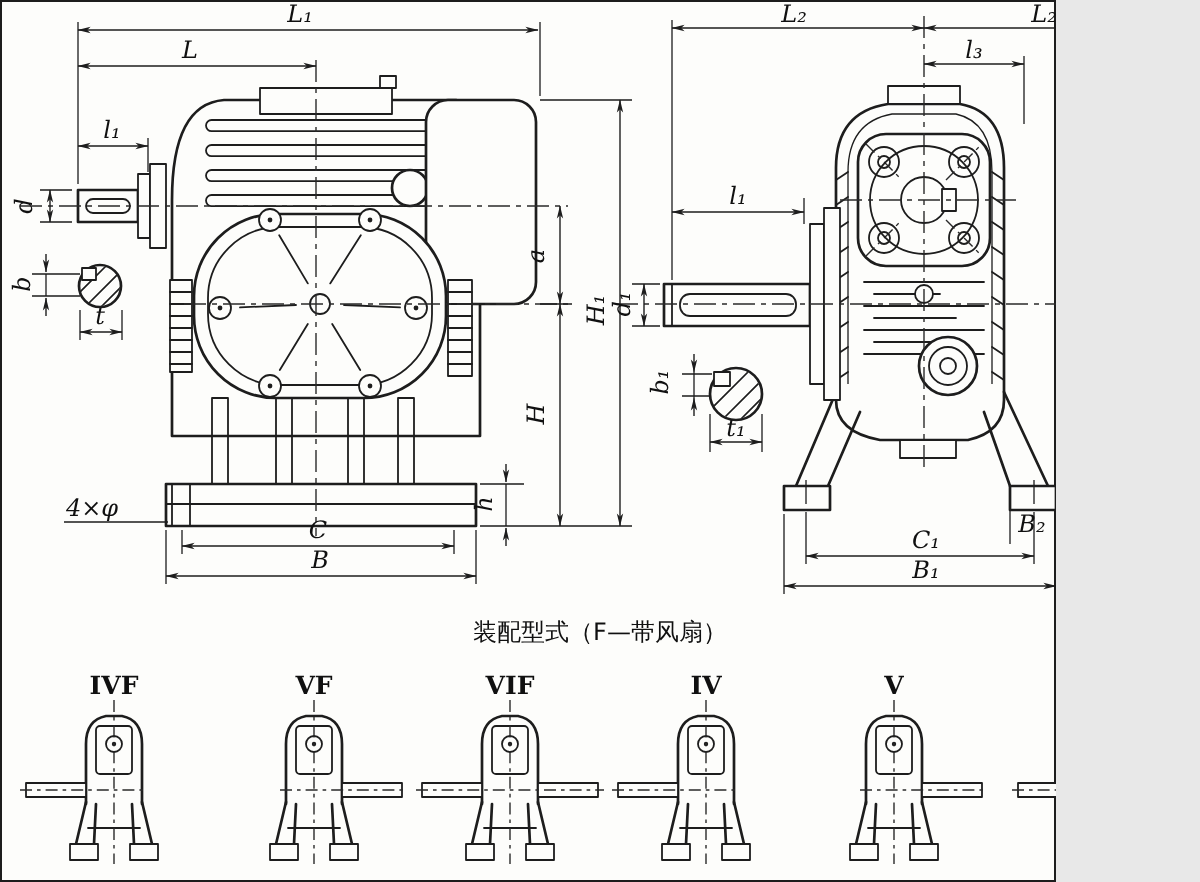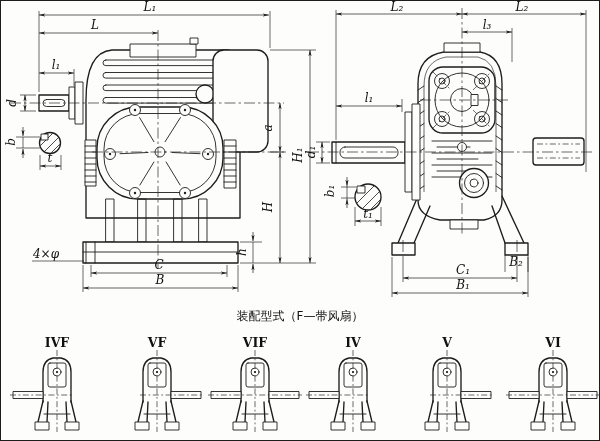--- a/index.html
+++ b/index.html
@@ -1,16 +1,16 @@
 <!DOCTYPE html>
 <html><head>
 <meta charset="utf-8">
 <style>
   html,body{margin:0;padding:0;background:#e8e8e8;}
-  .sheet{position:relative;width:600px;height:441px;background:#fdfdfb;box-shadow:inset 0 0 0 1px #1d1d1d;overflow:hidden;}
+  .sheet{position:relative;width:528px;height:441px;background:#fdfdfb;box-shadow:inset 0 0 0 1px #1d1d1d;overflow:hidden;}
   svg{display:block;}
   .o  {fill:none;stroke:#1d1d1d;stroke-width:1.35;stroke-linejoin:round;stroke-linecap:round;}
   .t  {fill:none;stroke:#1d1d1d;stroke-width:.9;stroke-linejoin:round;stroke-linecap:round;}
   .w  {fill:#fdfdfb;stroke:#1d1d1d;stroke-width:1.35;stroke-linejoin:round;}
   .w2 {fill:#fdfdfb;stroke:#1d1d1d;stroke-width:.9;stroke-linejoin:round;}
   .cl {fill:none;stroke:#2a2a2a;stroke-width:.7;stroke-dasharray:11 3 2.5 3;}
   .cls{fill:none;stroke:#2a2a2a;stroke-width:.7;stroke-dasharray:6 2.5 1.8 2.5;}
   .ext{fill:none;stroke:#1d1d1d;stroke-width:.65;}
   .dim{fill:none;stroke:#1d1d1d;stroke-width:.7;marker-start:url(#arr);marker-end:url(#arr);}
   .de {fill:none;stroke:#1d1d1d;stroke-width:.7;marker-end:url(#arr);}

